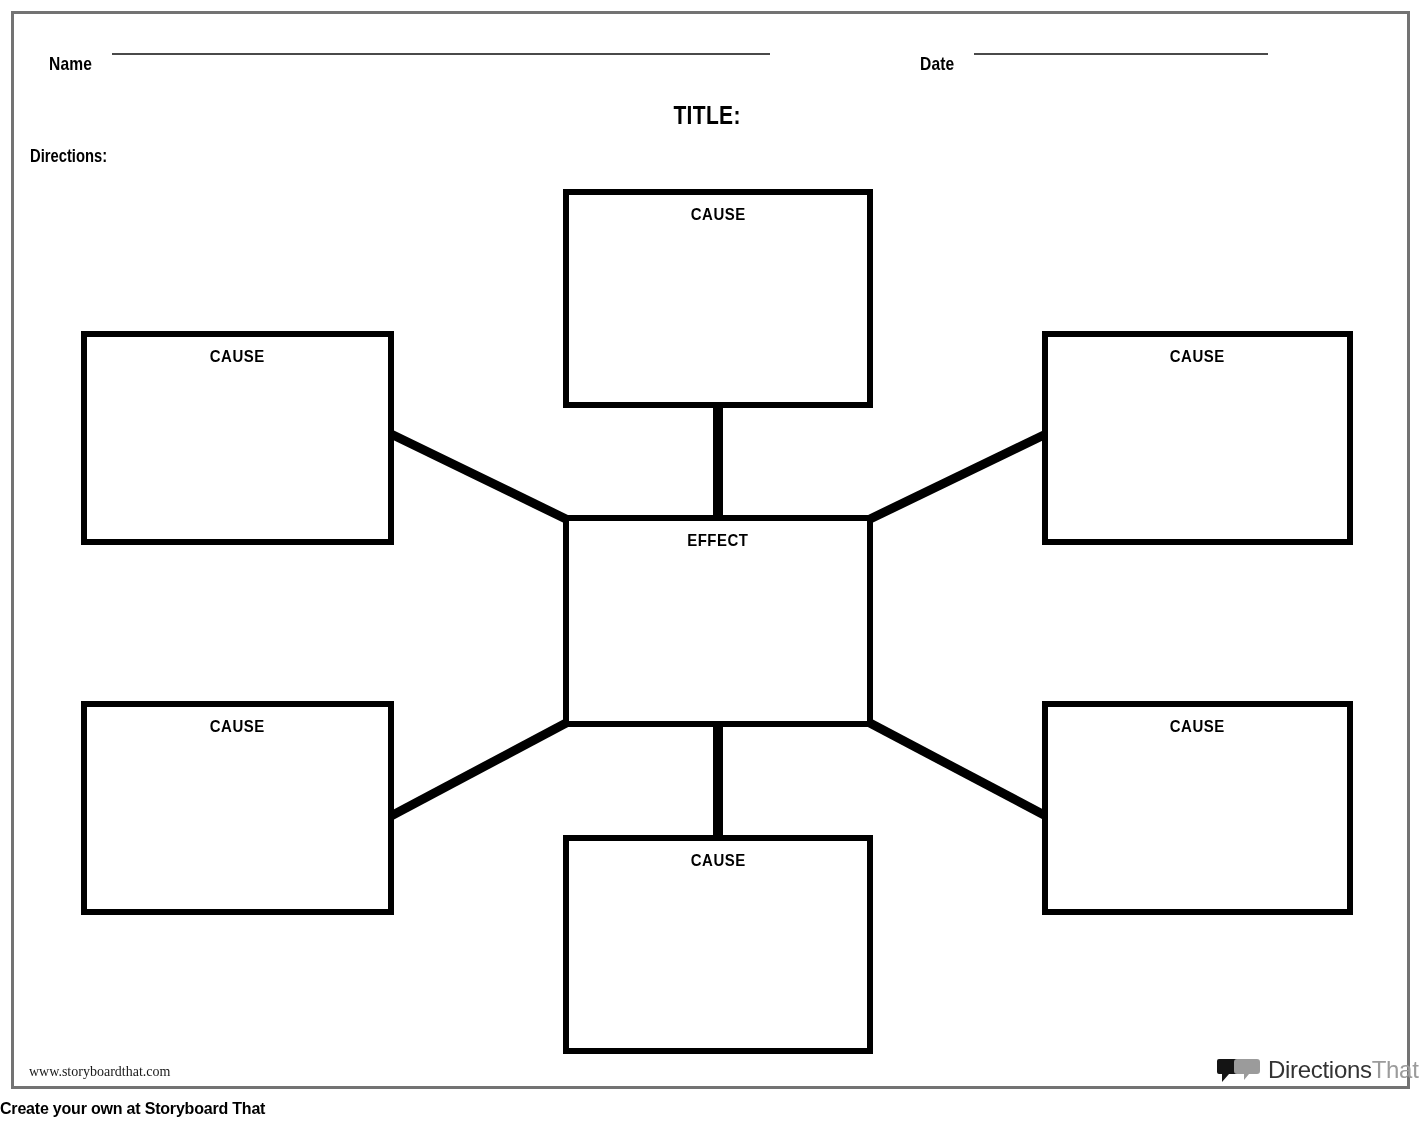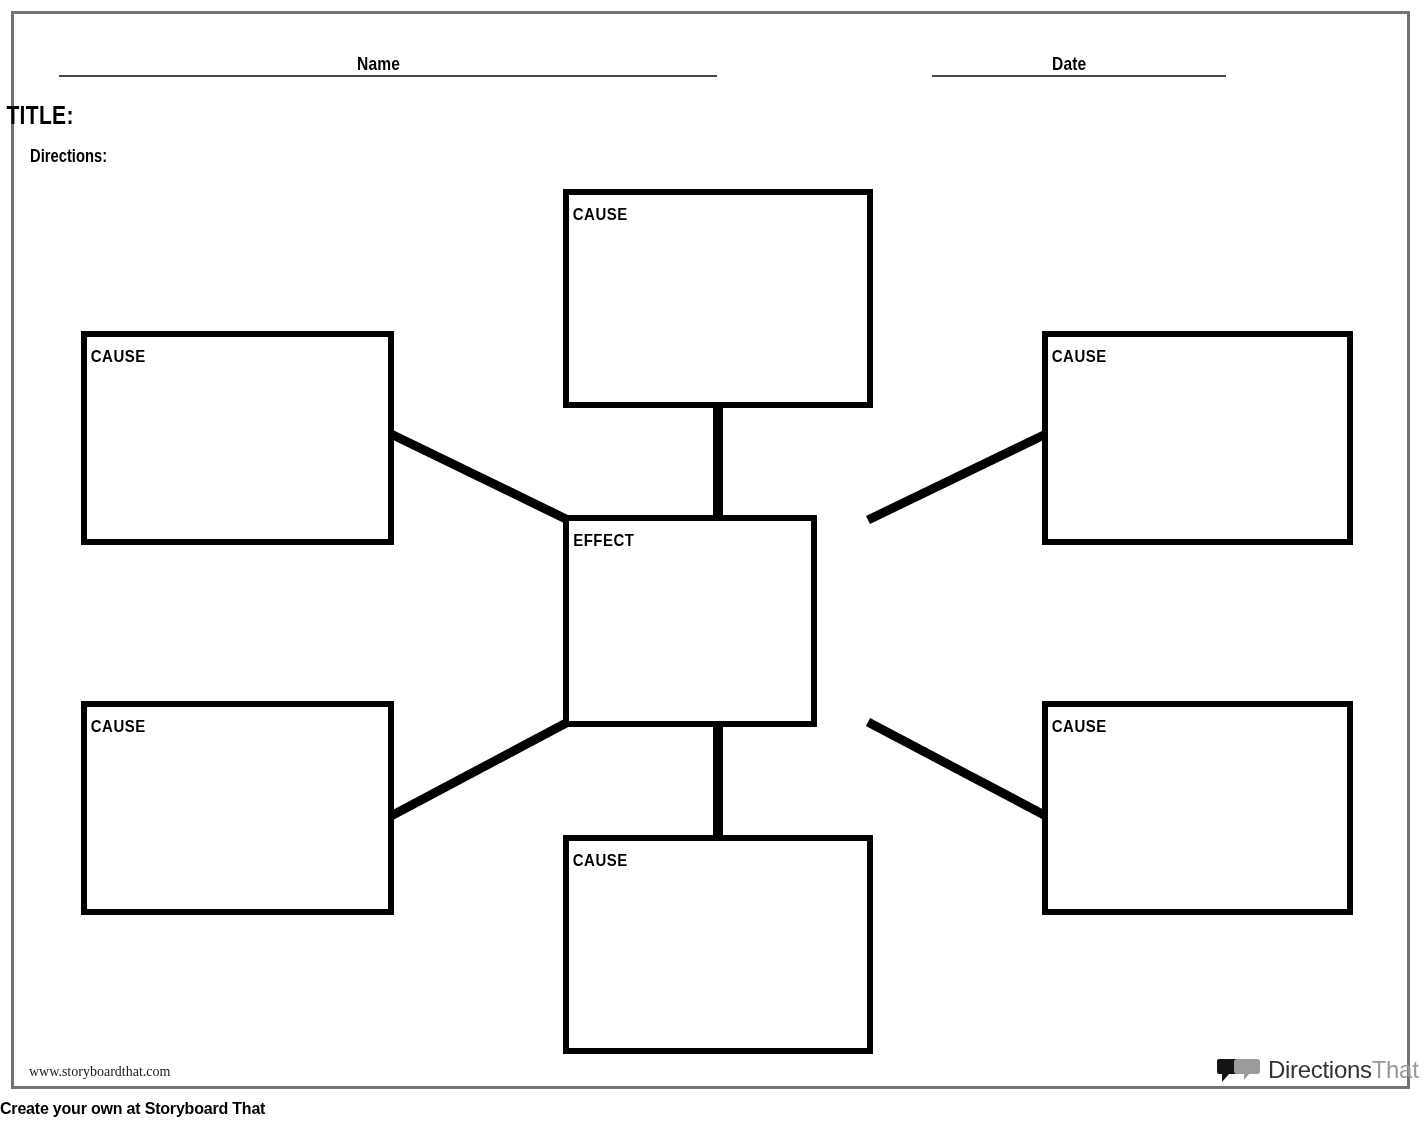--- a/index.html
+++ b/index.html
@@ -24,22 +24,21 @@
     height: 1078px;
     border: 3px solid #737373;
     box-sizing: border-box;
     background: #ffffff;
   }
 
   
   .field {
     position: absolute;
     display: flex;
-    align-items: center;
-    flex-direction: column;
+    align-items: flex-start;
   }
   .field-label {
     font-weight: bold;
     font-size: 19px;
     letter-spacing: 0.2px;
     color: #000;
     transform: scaleX(0.82);
     transform-origin: left center;
     white-space: nowrap;
   }
@@ -53,21 +52,21 @@
 
   #date-field { left: 920px; top: 53px; }
   #date-field .field-rule { width: 294px; margin-left: 12px; }
 
   
   #worksheet-title {
     position: absolute;
     left: 0;
     top: 101px;
     width: 1414px;
-    text-align: left;
+    text-align: center;
     font-weight: bold;
     font-size: 25px;
     letter-spacing: 0.4px;
     color: #000;
   }
   #worksheet-title span {
     display: inline-block;
     transform: scaleX(0.84);
   }
 
@@ -105,40 +104,40 @@
   }
 
   .node-box {
     position: absolute;
     box-sizing: border-box;
     border: 6px solid #000000;
     background: #ffffff;
   }
   .node-label {
     display: block;
-    text-align: left;
+    text-align: center;
     font-weight: bold;
     font-size: 17px;
     letter-spacing: 0.6px;
     color: #000;
     margin-top: 10px;
   }
   .node-label span {
     display: inline-block;
     transform: scaleX(0.88);
   }
 
   
   #node-cause-top    { left: 563px; top: 189px;  width: 310px; height: 219px; }
   #node-cause-left-top    { left: 81px;  top: 331px;  width: 313px; height: 214px; }
   #node-cause-left-bottom { left: 81px;  top: 701px;  width: 313px; height: 214px; }
   #node-cause-right-top   { left: 1042px; top: 331px; width: 311px; height: 214px; }
   #node-cause-right-bottom{ left: 1042px; top: 701px; width: 311px; height: 214px; }
   #node-cause-bottom { left: 563px; top: 835px;  width: 310px; height: 219px; }
-  #node-effect       { left: 563px; top: 515px;  width: 254px; height: 212px; }
+  #node-effect       { left: 563px; top: 515px;  width: 310px; height: 212px; }
 
   
   #footer-url {
     position: absolute;
     left: 29px;
     top: 1064px;
     font-family: "Liberation Serif", serif;
     font-size: 14px;
     font-weight: normal;
     color: #1a1a1a;

